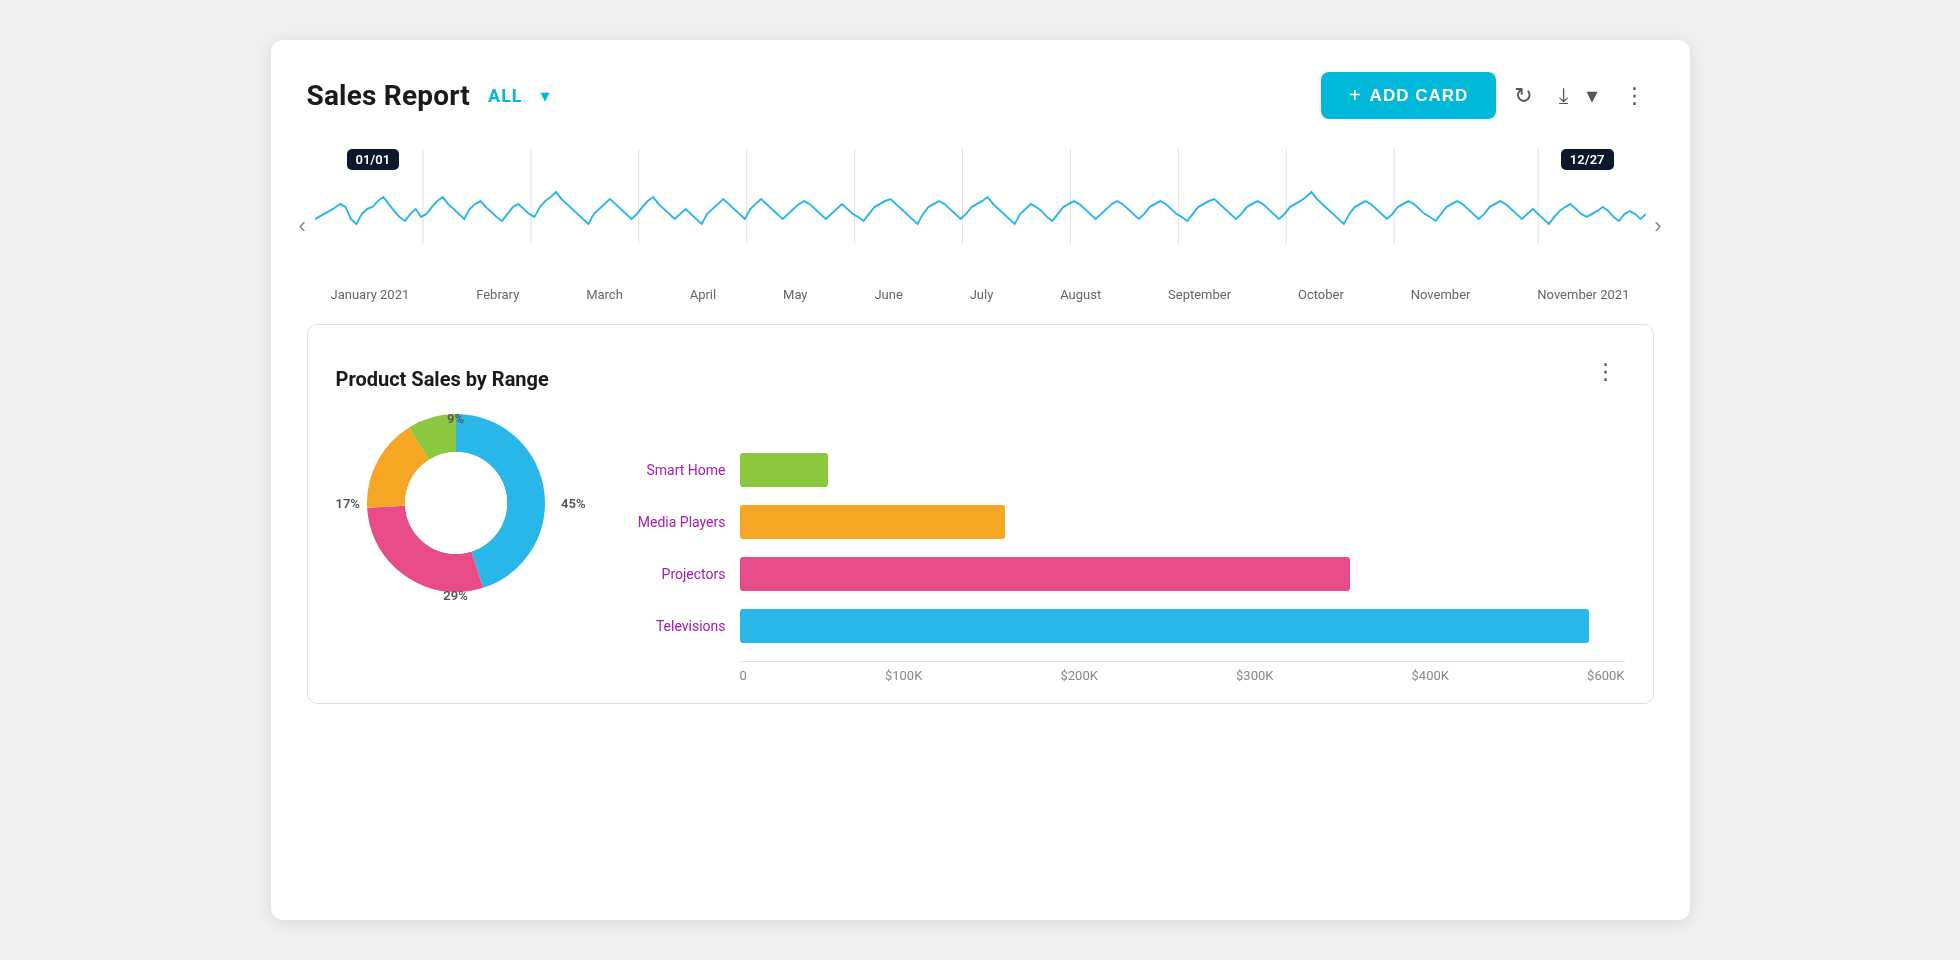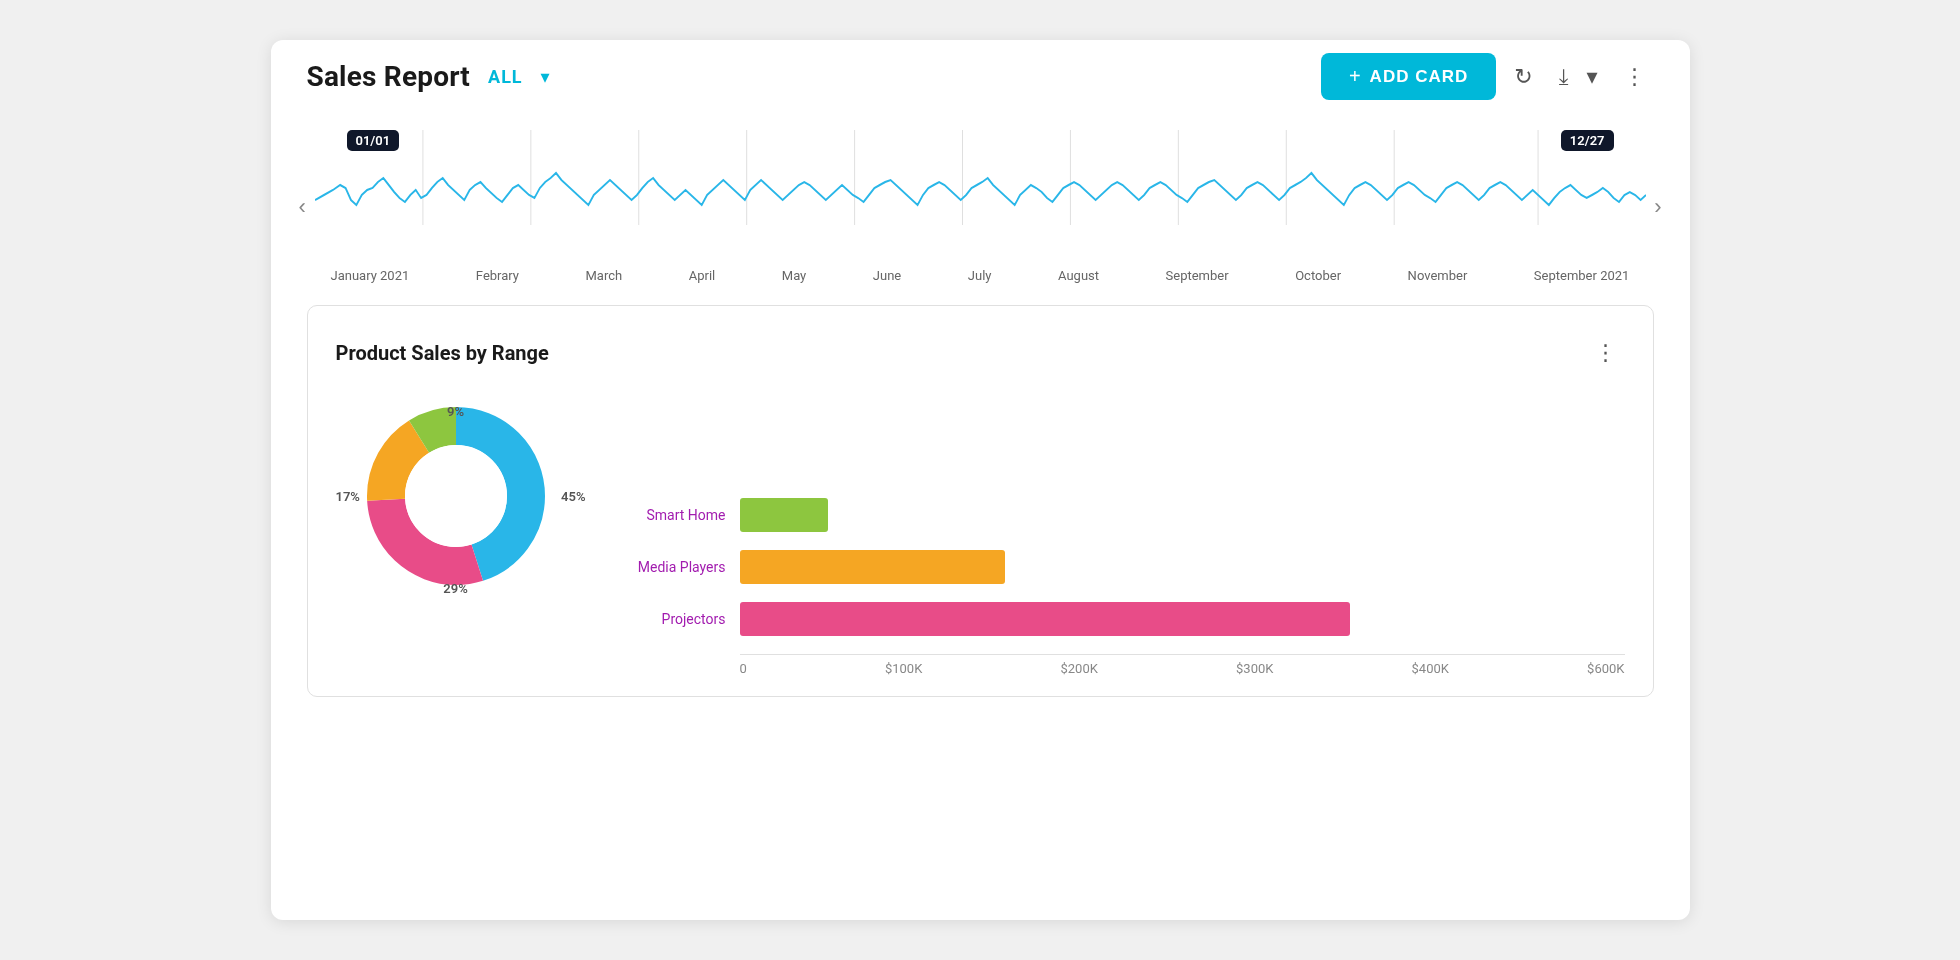--- a/index.html
+++ b/index.html
@@ -11,21 +11,21 @@
       align-items: center;
       min-height: 100vh;
       padding: 20px;
     }
     .dashboard-container {
       background: #fff;
       border-radius: 12px;
       box-shadow: 0 2px 16px rgba(0,0,0,0.10);
       width: 1419px;
       min-height: 880px;
-      padding: 13px 36px 36px 36px;
+      padding: 32px 36px 36px 36px;
     }
     
     .header {
       display: flex;
       align-items: center;
       justify-content: space-between;
       margin-bottom: 20px;
     }
     .header-left {
       display: flex;
@@ -141,23 +141,23 @@
     .date-badge-left { left: 32px; }
     .date-badge-right { right: 32px; }
     
     .product-card {
       border: 1.5px solid #e0e0e0;
       border-radius: 10px;
       padding: 28px 28px 20px 28px;
     }
     .product-card-header {
       display: flex;
-      align-items: center;
+      align-items: flex-end;
       justify-content: space-between;
-      margin-bottom: 24px;
+      margin-bottom: 12px;
     }
     .product-card-title {
       font-size: 20px;
       font-weight: 700;
       color: #1a1a1a;
     }
     .chart-area {
       display: flex;
       align-items: flex-start;
       gap: 40px;
@@ -318,21 +318,21 @@
       <span class="timeline-label">Febrary</span>
       <span class="timeline-label">March</span>
       <span class="timeline-label">April</span>
       <span class="timeline-label">May</span>
       <span class="timeline-label">June</span>
       <span class="timeline-label">July</span>
       <span class="timeline-label">August</span>
       <span class="timeline-label">September</span>
       <span class="timeline-label">October</span>
       <span class="timeline-label">November</span>
-      <span class="timeline-label">September 2021</span>
+      <span class="timeline-label">November 2021</span>
     </div>
   </div>
 
   <div class="product-card">
     <div class="product-card-header">
       <span class="product-card-title">Product Sales by Range</span>
       <button class="icon-btn">
         <span>⋮</span>
       </button>
     </div>
@@ -374,20 +374,26 @@
           </div>
         </div>
 
         <div class="bar-row">
           <span class="bar-label">Projectors</span>
           <div class="bar-track">
             <div class="bar-fill" style="width: 69%; background: #e84c88;"></div>
           </div>
         </div>
 
+        <div class="bar-row">
+          <span class="bar-label">Televisions</span>
+          <div class="bar-track">
+            <div class="bar-fill" style="width: 96%; background: #29b6e8;"></div>
+          </div>
+        </div>
 
         <div class="bar-axis">
           <div class="bar-axis-labels">
             <span class="bar-axis-label">0</span>
             <span class="bar-axis-label">$100K</span>
             <span class="bar-axis-label">$200K</span>
             <span class="bar-axis-label">$300K</span>
             <span class="bar-axis-label">$400K</span>
             <span class="bar-axis-label">$600K</span>
           </div>

